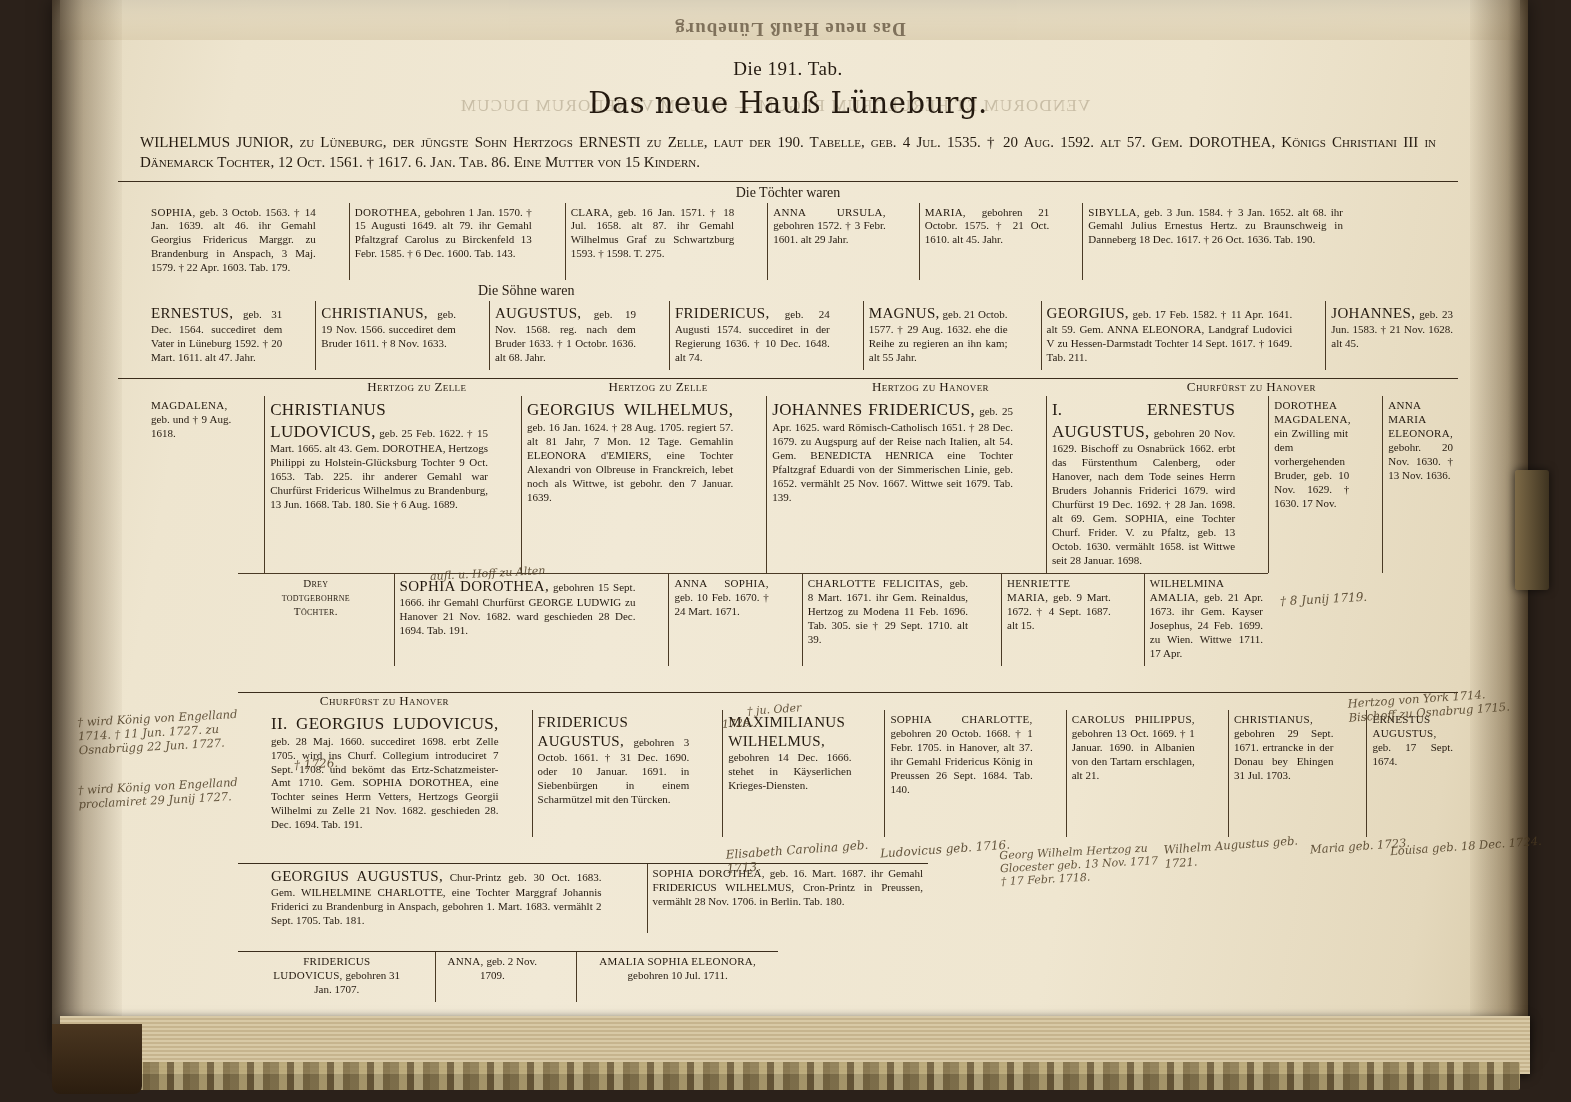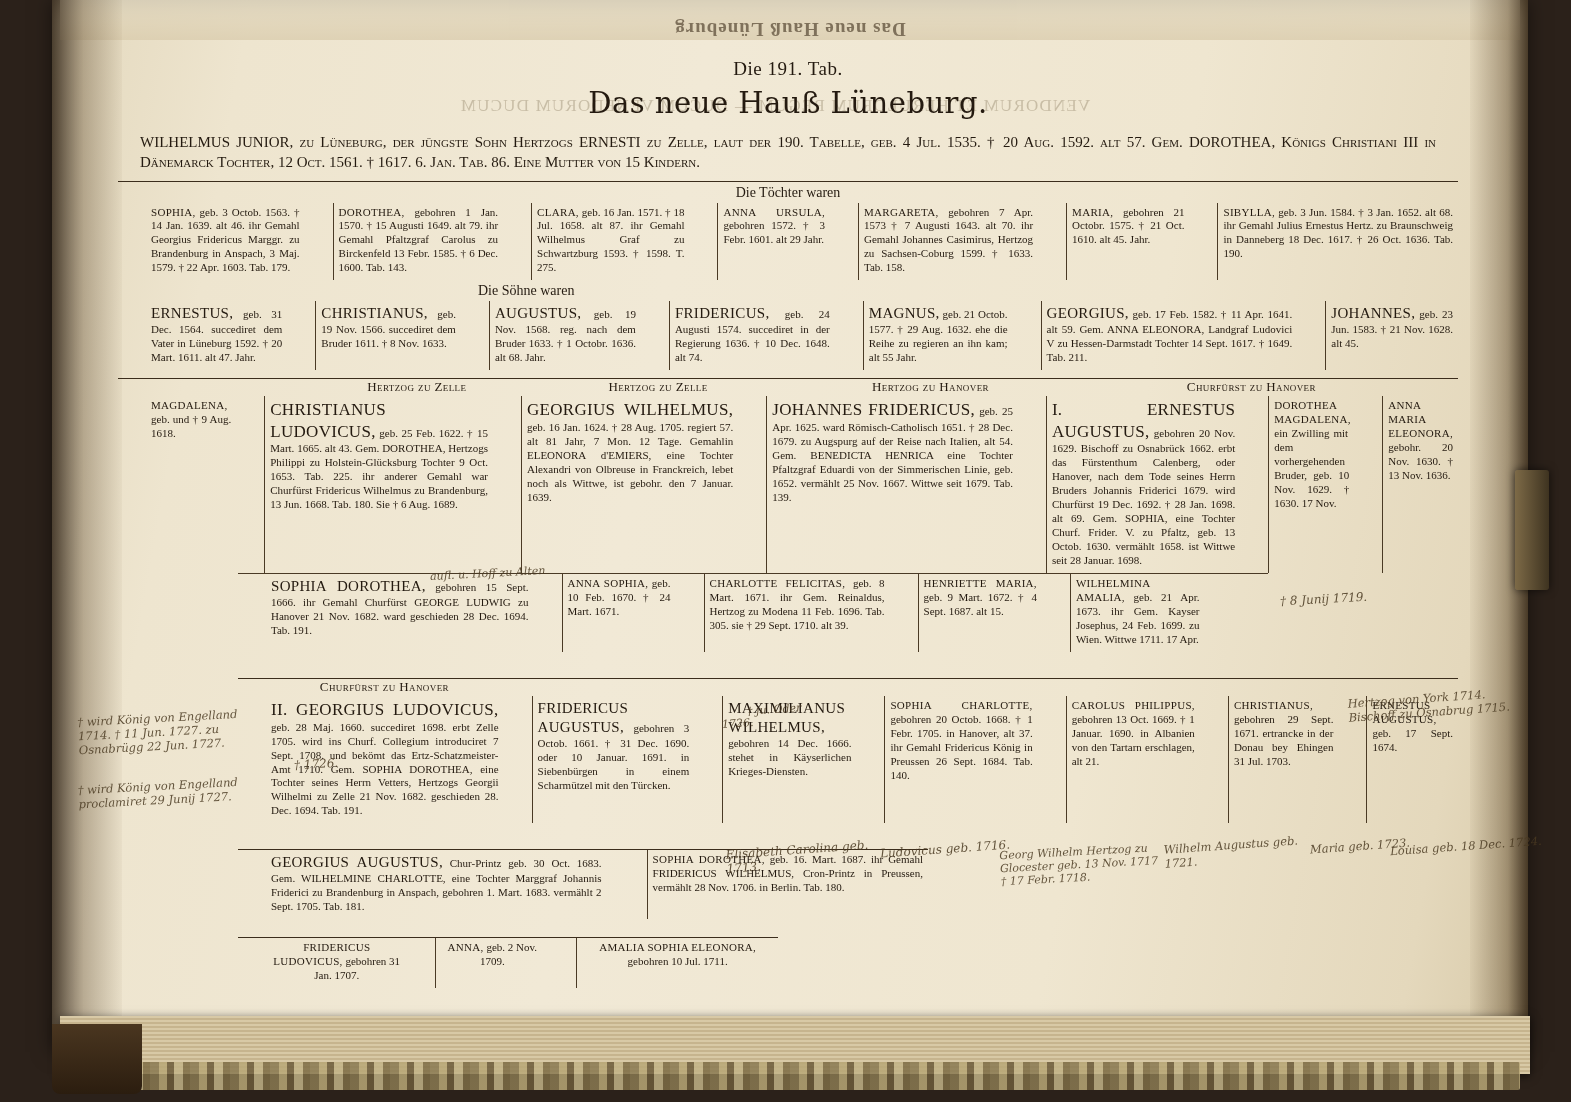--- a/index.html
+++ b/index.html
@@ -141,21 +141,20 @@
     <div class="intro sc">WILHELMUS JUNIOR, zu Lüneburg, der jüngste Sohn Hertzogs ERNESTI zu Zelle, laut der 190. Tabelle, geb. 4 Jul. 1535. † 20 Aug. 1592. alt 57. Gem. DOROTHEA, Königs Christiani III in Dänemarck Tochter, 12 Oct. 1561. † 1617. 6. Jan. Tab. 86. Eine Mutter von 15 Kindern.</div>
 
     <div class="rule"></div>
 
     <div class="sectlabel">Die Töchter waren</div>
     <div class="grid">
       <div class="cell" style="width:12.3%"><span class="nm">SOPHIA,</span><span> geb. 3 Octob. 1563. † 14 Jan. 1639. alt 46. ihr Gemahl Georgius Fridericus Marggr. zu Brandenburg in Anspach, 3 Maj. 1579. † 22 Apr. 1603. Tab. 179.</span></div>
       <div class="cell" style="width:13.2%"><span class="nm">DOROTHEA,</span><span> gebohren 1 Jan. 1570. † 15 Augusti 1649. alt 79. ihr Gemahl Pfaltzgraf Carolus zu Birckenfeld 13 Febr. 1585. † 6 Dec. 1600. Tab. 143.</span></div>
       <div class="cell" style="width:12.2%"><span class="nm">CLARA,</span><span> geb. 16 Jan. 1571. † 18 Jul. 1658. alt 87. ihr Gemahl Wilhelmus Graf zu Schwartzburg 1593. † 1598. T. 275.</span></div>
       <div class="cell" style="width:8.4%"><span class="nm">ANNA URSULA,</span><span> gebohren 1572. † 3 Febr. 1601. alt 29 Jahr.</span></div>
-      <div class="cell" style="width:14%"><span class="nm">MARGARETA,</span><span> gebohren 7 Apr. 1573 † 7 Augusti 1643. alt 70. ihr Gemahl Johannes Casimirus, Hertzog zu Sachsen-Coburg 1599. † 1633. Tab. 158.</span></div>
       <div class="cell" style="width:9.3%"><span class="nm">MARIA,</span><span> gebohren 21 Octobr. 1575. † 21 Oct. 1610. alt 45. Jahr.</span></div>
       <div class="cell" style="width:19%"><span class="nm">SIBYLLA,</span><span> geb. 3 Jun. 1584. † 3 Jan. 1652. alt 68. ihr Gemahl Julius Ernestus Hertz. zu Braunschweig in Danneberg 18 Dec. 1617. † 26 Oct. 1636. Tab. 190.</span></div>
     </div>
 
     <div class="sectlabel" style="text-align:left;margin-left:360px;">Die Söhne waren</div>
     <div class="grid">
       <div class="cell" style="width:12.3%"><span class="nm big-nm">ERNESTUS,</span><span> geb. 31 Dec. 1564. succediret dem Vater in Lüneburg 1592. † 20 Mart. 1611. alt 47. Jahr.</span></div>
       <div class="cell" style="width:12.6%"><span class="nm big-nm">CHRISTIANUS,</span><span> geb. 19 Nov. 1566. succediret dem Bruder 1611. † 8 Nov. 1633.</span></div>
       <div class="cell" style="width:13.2%"><span class="nm big-nm">AUGUSTUS,</span><span> geb. 19 Nov. 1568. reg. nach dem Bruder 1633. † 1 Octobr. 1636. alt 68. Jahr.</span></div>
       <div class="cell" style="width:14.5%"><span class="nm big-nm">FRIDERICUS,</span><span> geb. 24 Augusti 1574. succediret in der Regierung 1636. † 10 Dec. 1648. alt 74.</span></div>
@@ -183,20 +182,21 @@
       <div class="cell" style="width:18%"><span class="nm bigger-nm">GEORGIUS WILHELMUS,</span><span> geb. 16 Jan. 1624. † 28 Aug. 1705. regiert 57. alt 81 Jahr, 7 Mon. 12 Tage. Gemahlin ELEONORA d'EMIERS, eine Tochter Alexandri von Olbreuse in Franckreich, lebet noch als Wittwe, ist gebohr. den 7 Januar. 1639.</span></div>
       <div class="cell" style="width:21%"><span class="nm bigger-nm">JOHANNES FRIDERICUS,</span><span> geb. 25 Apr. 1625. ward Römisch-Catholisch 1651. † 28 Dec. 1679. zu Augspurg auf der Reise nach Italien, alt 54. Gem. BENEDICTA HENRICA eine Tochter Pfaltzgraf Eduardi von der Simmerischen Linie, geb. 1652. vermählt 25 Nov. 1667. Wittwe seit 1679. Tab. 139.</span></div>
       <div class="cell" style="width:16%"><span class="nm bigger-nm">I. ERNESTUS AUGUSTUS,</span><span> gebohren 20 Nov. 1629. Bischoff zu Osnabrück 1662. erbt das Fürstenthum Calenberg, oder Hanover, nach dem Tode seines Herrn Bruders Johannis Friderici 1679. wird Churfürst 19 Dec. 1692. † 28 Jan. 1698. alt 69. Gem. SOPHIA, eine Tochter Churf. Frider. V. zu Pfaltz, geb. 13 Octob. 1630. vermählt 1658. ist Wittwe seit 28 Januar. 1698.</span></div>
       <div class="cell" style="width:5.6%"><span class="nm">DOROTHEA MAGDALENA,</span><span> ein Zwilling mit dem vorhergehenden Bruder, geb. 10 Nov. 1629. † 1630. 17 Nov.</span></div>
       <div class="cell" style="width:5%"><span class="nm">ANNA MARIA ELEONORA,</span><span> gebohr. 20 Nov. 1630. † 13 Nov. 1636.</span></div>
     </div>
 
     <div class="thin" style="margin-left:120px;margin-right:190px;"></div>
 
     <div class="grid" style="margin-left:120px;margin-right:190px;">
+      <div class="cell ctr" style="width:9.5%"><span class="nm">Drey todtgebohrne Töchter.</span><span></span></div>
       <div class="cell" style="width:25%"><span class="nm big-nm">SOPHIA DOROTHEA,</span><span> gebohren 15 Sept. 1666. ihr Gemahl Churfürst GEORGE LUDWIG zu Hanover 21 Nov. 1682. ward geschieden 28 Dec. 1694. Tab. 191.</span></div>
       <div class="cell" style="width:10%"><span class="nm">ANNA SOPHIA,</span><span> geb. 10 Feb. 1670. † 24 Mart. 1671.</span></div>
       <div class="cell" style="width:17%"><span class="nm">CHARLOTTE FELICITAS,</span><span> geb. 8 Mart. 1671. ihr Gem. Reinaldus, Hertzog zu Modena 11 Feb. 1696. Tab. 305. sie † 29 Sept. 1710. alt 39.</span></div>
       <div class="cell" style="width:11%"><span class="nm">HENRIETTE MARIA,</span><span> geb. 9 Mart. 1672. † 4 Sept. 1687. alt 15.</span></div>
       <div class="cell" style="width:12%"><span class="nm">WILHELMINA AMALIA,</span><span> geb. 21 Apr. 1673. ihr Gem. Kayser Josephus, 24 Feb. 1699. zu Wien. Wittwe 1711. 17 Apr.</span></div>
     </div>
 
     <div class="rule" style="margin-top:26px;margin-left:120px;"></div>
 
     <div style="margin-left:120px;">

